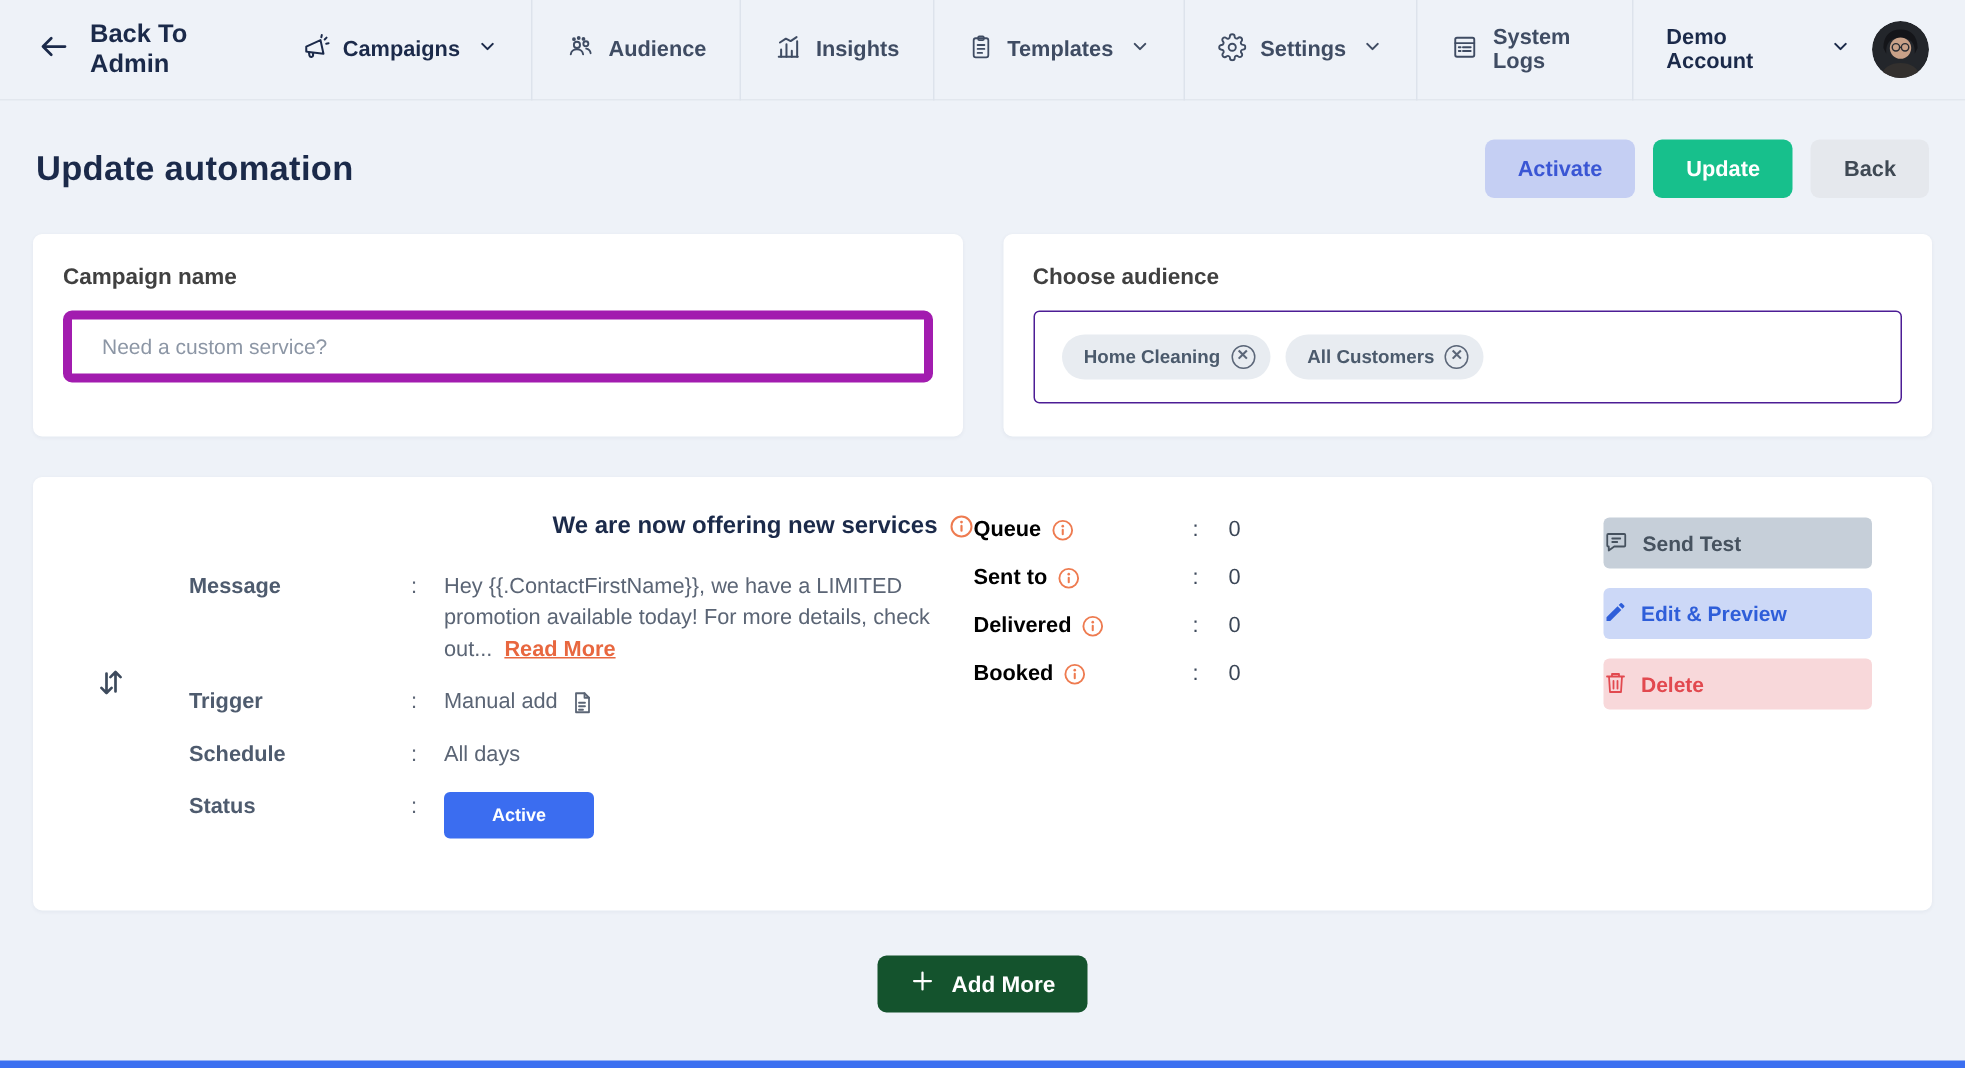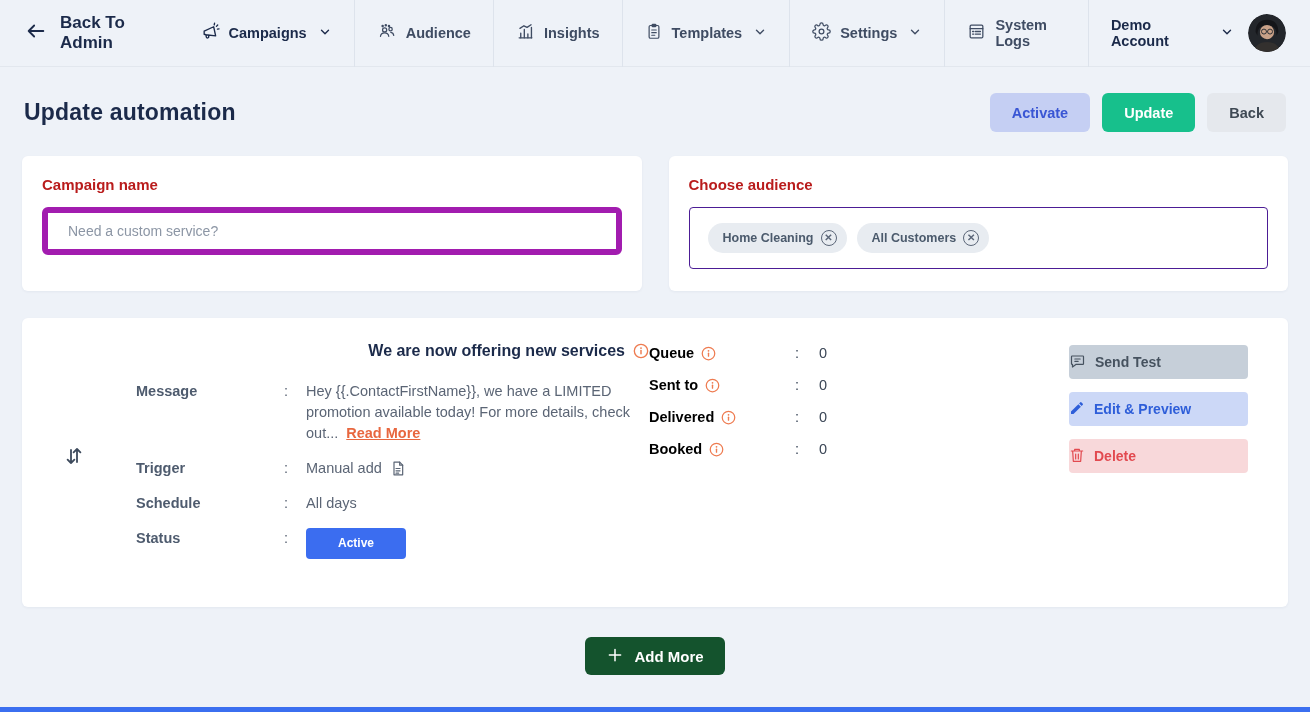--- a/index.html
+++ b/index.html
@@ -65,21 +65,21 @@
   .btn-back     { background:#e5e8ed; color:#3f4954; }
 
   
   .content { padding:0 22px; }
   .cards-row { display:flex; gap:27px; }
   .card {
     background:#ffffff; border-radius:6px;
     box-shadow:0 1px 3px rgba(25,39,70,.05);
   }
   .half-card { flex:1; height:135px; padding:20px; }
-  .card-heading { font-size:15px; font-weight:700; color:#b91c1c; margin-bottom:14px; }
+  .card-heading { font-size:15px; font-weight:700; color:#404040; margin-bottom:14px; }
   .name-input {
     width:100%; height:48px;
     border:6px solid #a21caf; border-radius:6px;
     padding:0 20px; font-family:inherit; font-size:14px; color:#3f4c63;
     outline:none; background:#fff;
   }
   .name-input::placeholder { color:#8c96a5; }
   .audience-box {
     border:1px solid #4c1d95; border-radius:4px;
     min-height:62px; padding:13px 18px;
@@ -99,21 +99,21 @@
   }
 
   
   .auto-card { margin-top:27px; padding:24px 20px 34px 0; display:flex; }
   .drag-col { width:104px; display:flex; align-items:center; justify-content:center; flex:none; }
   .drag-handle { cursor:grab; }
   .auto-main { flex:1; min-width:0; }
   .auto-title-row { display:flex; align-items:center; gap:8px; margin-bottom:21px;justify-content:flex-end; }
   .auto-title { font-size:16px; font-weight:700; color:#1b2a4a; }
   .info-icon { display:inline-flex; cursor:pointer; flex:none; }
-  .detail-row { display:flex; font-size:14.5px; line-height:21px; margin-bottom:14px;margin-left:10px; }
+  .detail-row { display:flex; font-size:14.5px; line-height:21px; margin-bottom:14px; }
   .detail-label { width:148px; flex:none; font-weight:600; color:#4e5b6e; }
   .detail-colon { width:22px; flex:none; color:#5b6575; }
   .detail-value { color:#5b6575; }
   .msg-text { max-width:340px; }
   .read-more { color:#e8673f; font-weight:700; text-decoration:underline; cursor:pointer; margin-left:8px; white-space:nowrap; }
   .trigger-value { display:inline-flex; align-items:center; gap:8px; }
   .doc-icon { cursor:pointer; display:inline-flex; }
   .status-badge {
     display:inline-block; background:#3b6df0; color:#fff;
     font-size:12px; font-weight:600; text-align:center;

